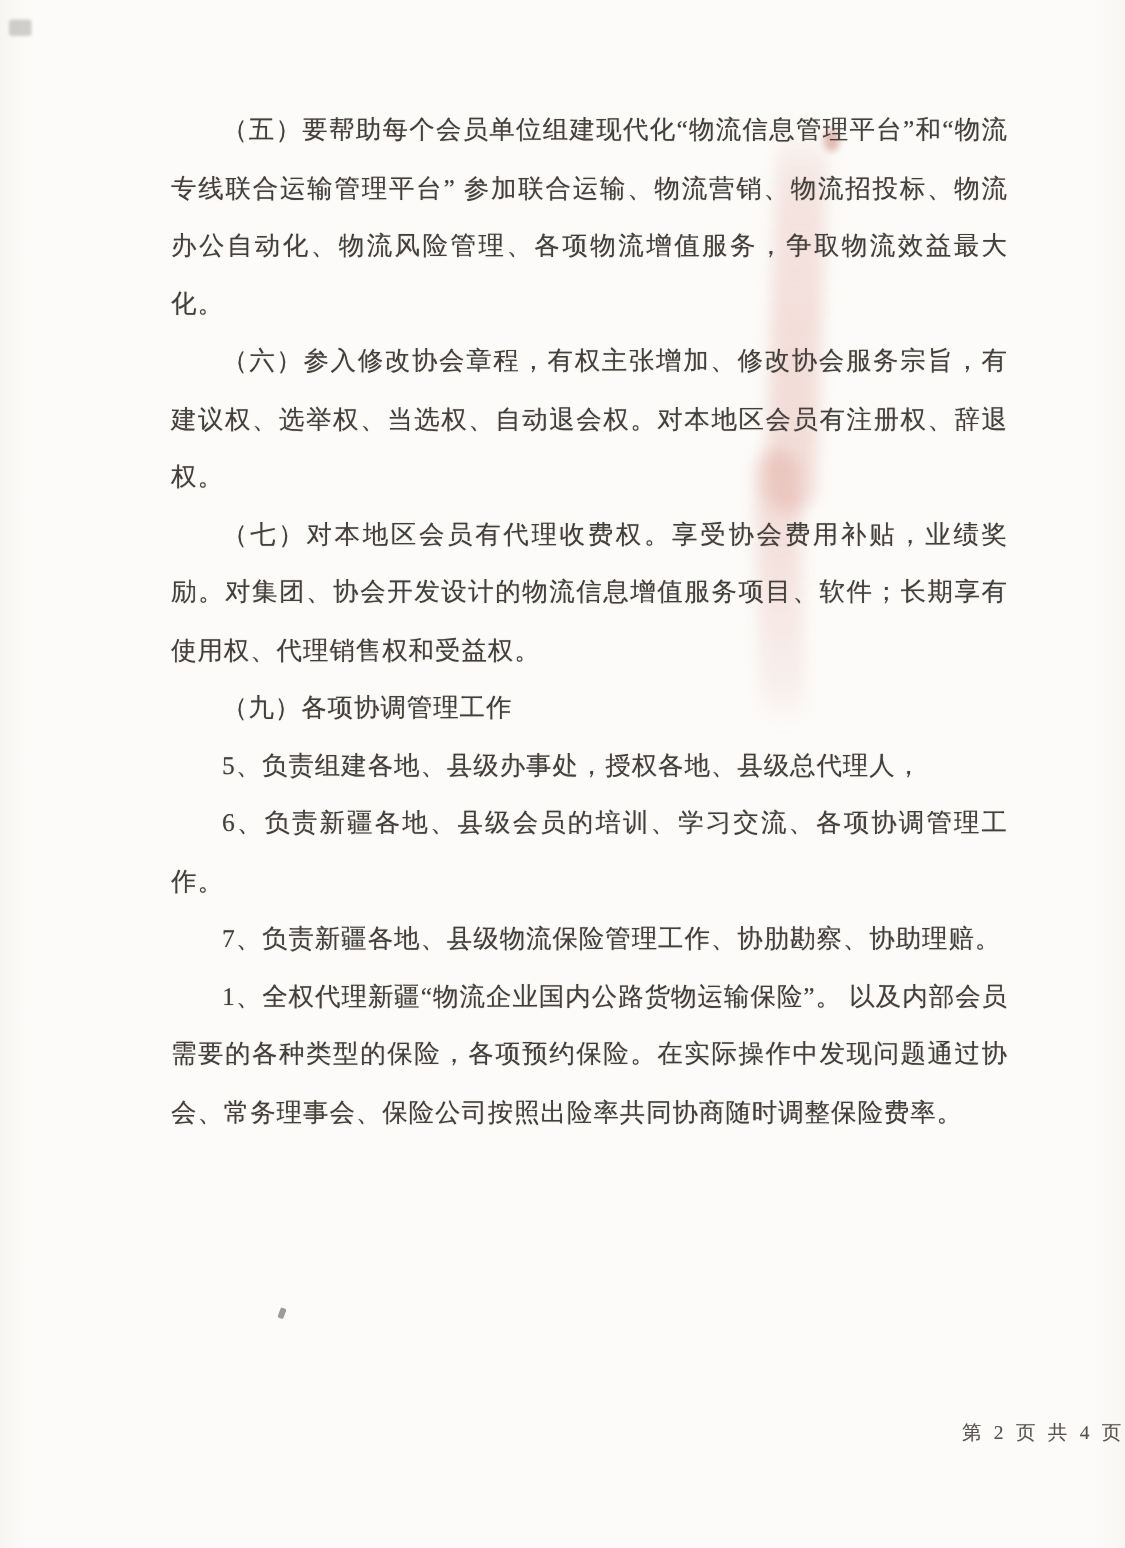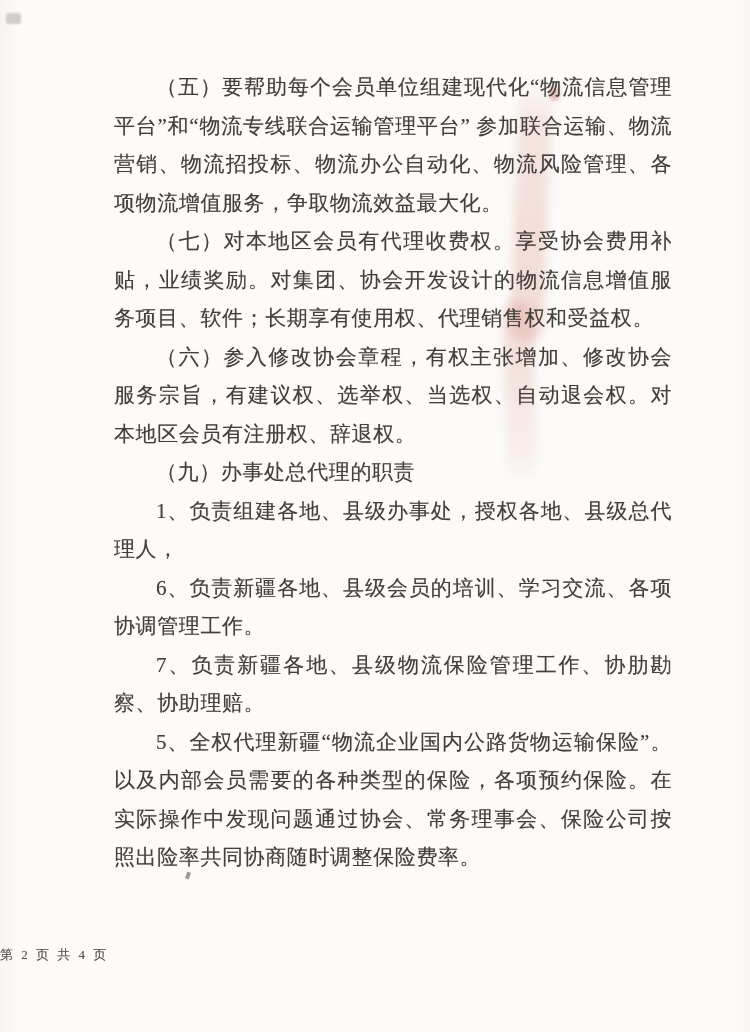--- a/index.html
+++ b/index.html
@@ -18,40 +18,40 @@
       linear-gradient(90deg, #f7f5f2 0%, #fcfbf9 2.5%, #fcfbf9 97%, #f9f7f4 100%),
       #fbfaf8;
     color: #44403c;
   }
   
   .content {
     position: absolute;
     left: 114px;
     right: 78px;
     top: 68px;
-    font-size: 21px;
+    font-size: 17px;
     line-height: 38.5px;
     letter-spacing: 0.6px;
     text-align: justify;
     text-justify: inter-character;
     color: #433f3b;
     text-shadow: 0 0 0.7px rgba(70, 64, 58, 0.45);
   }
   .content p {
     margin: 0;
     padding: 0;
     text-indent: 2em;
   }
   
   .footer {
     position: absolute;
     left: 0;
     right: 0;
     top: 946px;
-    text-align: left;
+    text-align: right;
     font-size: 13px;
     letter-spacing: 2.5px;
     color: #57534f;
     text-shadow: 0 0 0.5px rgba(87, 83, 79, 0.4);
   }
   
   .artifact { position: absolute; pointer-events: none; }
   .smudge-topleft {
     left: 6px; top: 13px; width: 15px; height: 11px;
     background: #adaaa8; opacity: 0.55;
@@ -97,26 +97,26 @@
 <div class="page">
 
   <div class="artifact smudge-topleft"></div>
   <div class="artifact stain-streak-upper"></div>
   <div class="artifact stain-streak-lower"></div>
   <div class="artifact stain-dot"></div>
   <div class="artifact speck"></div>
 
   <div class="content">
     <p>（五）要帮助每个会员单位组建现代化“物流信息管理平台”和“物流专线联合运输管理平台” 参加联合运输、物流营销、物流招投标、物流办公自动化、物流风险管理、各项物流增值服务，争取物流效益最大化。</p>
+    <p>（六）参入修改协会章程，有权主张增加、修改协会服务宗旨，有建议权、选举权、当选权、自动退会权。对本地区会员有注册权、辞退权。</p>
     <p>（七）对本地区会员有代理收费权。享受协会费用补贴，业绩奖励。对集团、协会开发设计的物流信息增值服务项目、软件；长期享有使用权、代理销售权和受益权。</p>
-    <p>（六）参入修改协会章程，有权主张增加、修改协会服务宗旨，有建议权、选举权、当选权、自动退会权。对本地区会员有注册权、辞退权。</p>
-    <p>（九）办事处总代理的职责</p>
-    <p>1、负责组建各地、县级办事处，授权各地、县级总代理人，</p>
+    <p>（九）各项协调管理工作</p>
+    <p>5、负责组建各地、县级办事处，授权各地、县级总代理人，</p>
     <p>6、负责新疆各地、县级会员的培训、学习交流、各项协调管理工作。</p>
     <p>7、负责新疆各地、县级物流保险管理工作、协肋勘察、协助理赔。</p>
-    <p>5、全权代理新疆“物流企业国内公路货物运输保险”。 以及内部会员需要的各种类型的保险，各项预约保险。在实际操作中发现问题通过协会、常务理事会、保险公司按照出险率共同协商随时调整保险费率。</p>
+    <p>1、全权代理新疆“物流企业国内公路货物运输保险”。 以及内部会员需要的各种类型的保险，各项预约保险。在实际操作中发现问题通过协会、常务理事会、保险公司按照出险率共同协商随时调整保险费率。</p>
   </div>
 
   <div class="footer">
     <span>第 2 页 共 4 页</span>
   </div>
 
 </div>
 
 </body></html>

